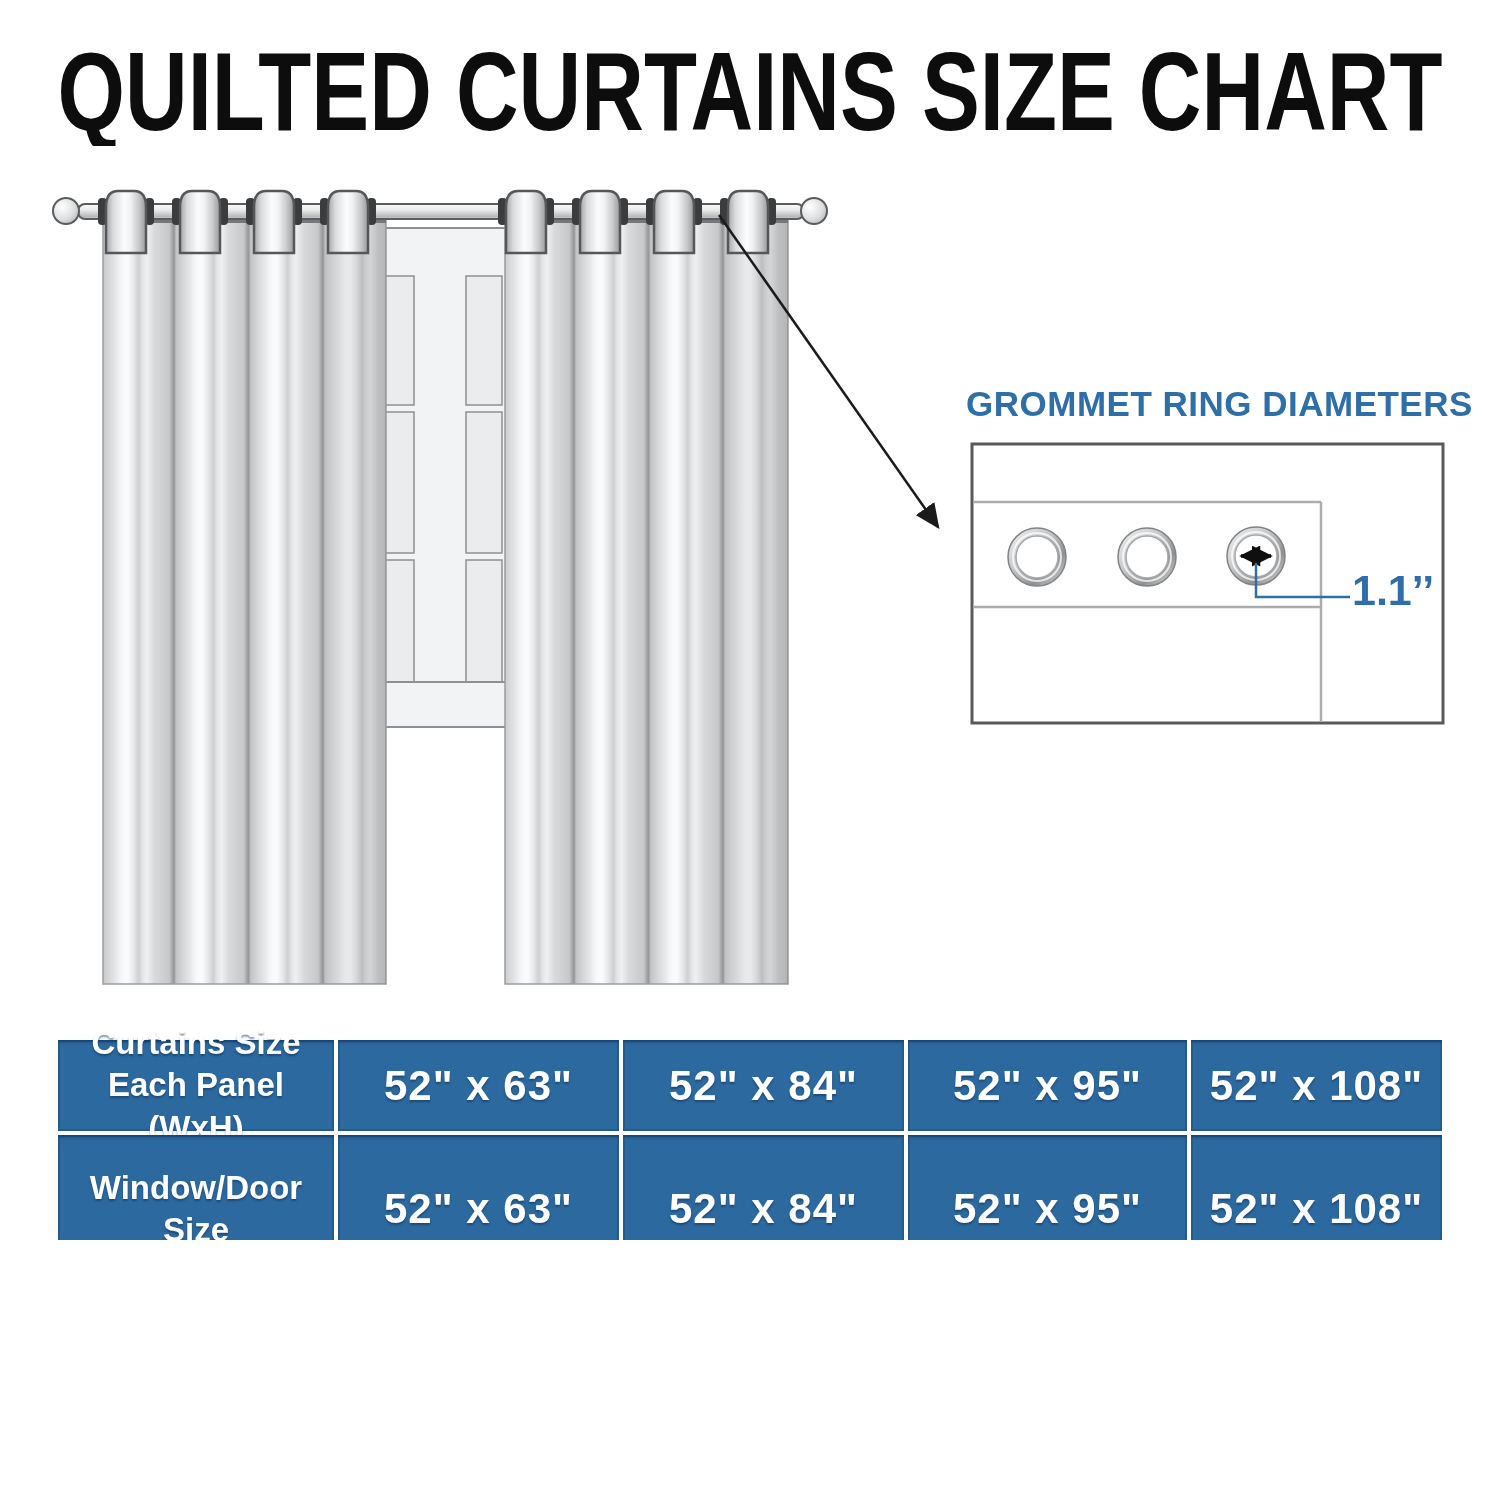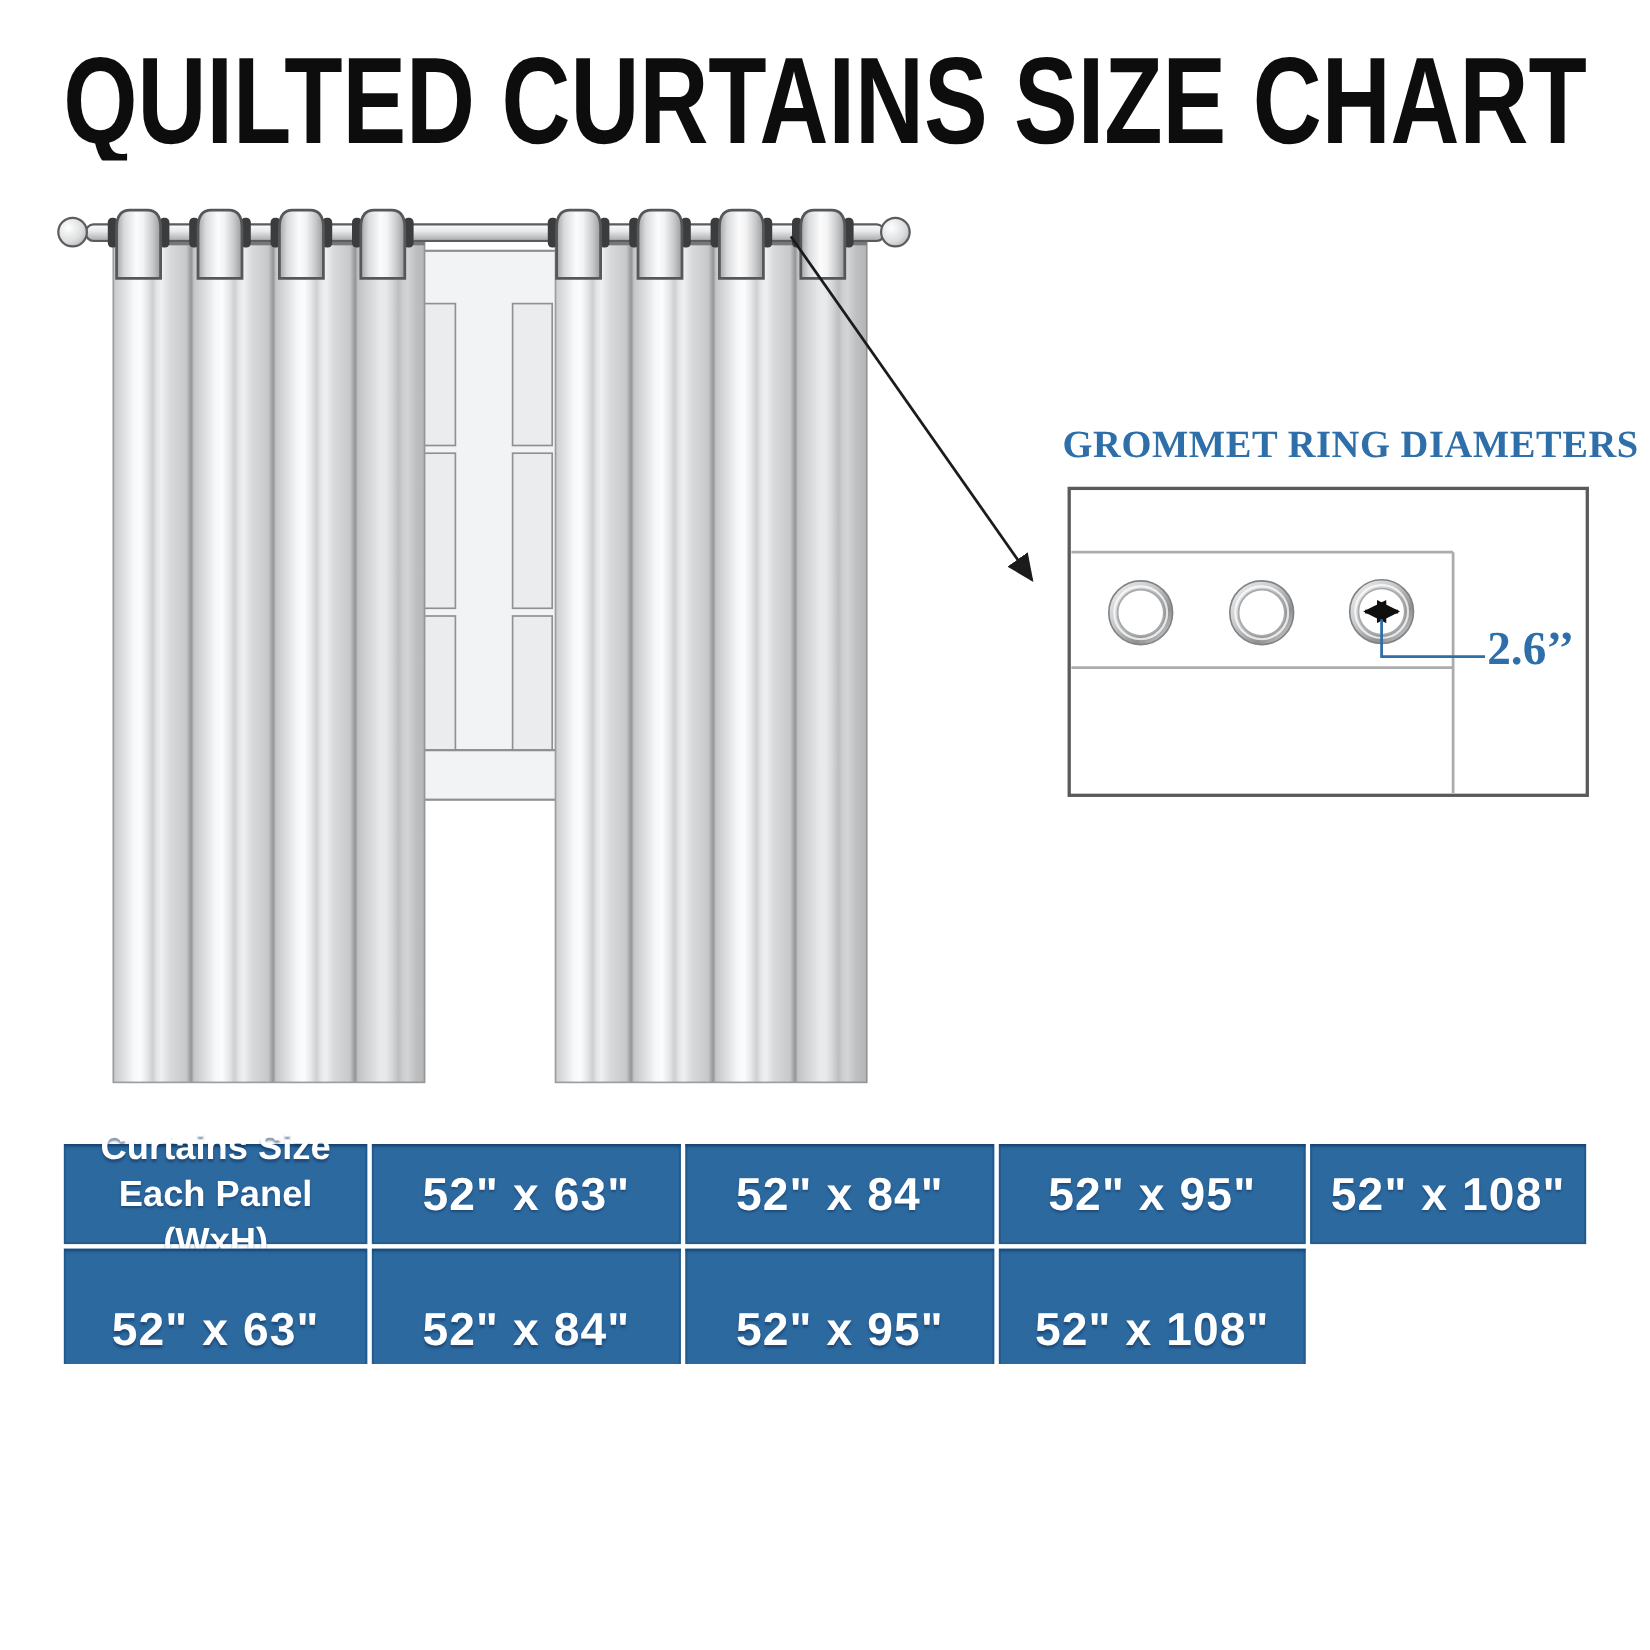--- a/index.html
+++ b/index.html
@@ -1,18 +1,18 @@
 <!DOCTYPE html>
 <html style="--accent-blue: #2e6fa9; --table-blue: #2c699f; --title-black: #0d0d0d;"><head>
 <meta charset="utf-8">
 <style>
   html,body{margin:0;padding:0;background:#fff;}
   .page{position:relative;width:1500px;height:1240px;background:#fff;overflow:hidden;
         font-family:"Liberation Sans",sans-serif;}
-  .abs{position:absolute;font-family:Liberation Serif, serif;}
+  .abs{position:absolute;}
 
   
   .title-svg{position:absolute;left:55px;top:36px;width:1390px;height:110px;}
   .main-title{font-family:"Liberation Sans",sans-serif;font-weight:700;font-size:112px;fill:var(--title-black);}
 
   
   .illus-svg{position:absolute;left:0;top:0;width:1500px;height:1040px;}
 
   
   .callout-title{left:966px;top:384px;width:480px;text-align:center;
@@ -192,33 +192,38 @@
         <circle cx="1256" cy="556" r="29" fill="url(#ringGrad)" stroke="#808284" stroke-width="1.5"></circle>
         <circle cx="1256" cy="556" r="24" fill="none" stroke="#ffffff" stroke-opacity="0.75" stroke-width="2"></circle>
         <circle cx="1256" cy="556" r="21" fill="#ffffff" stroke="#a7a9ab" stroke-width="1.5"></circle>
         <line class="dim-arrow" x1="1241" y1="556" x2="1271" y2="556" marker-start="url(#headSrev)" marker-end="url(#headS)"></line>
       </g>
       <polyline class="leader" points="1256,563 1256,597 1350,597"></polyline>
     </g>
   </svg>
 
   <div class="abs callout-title">GROMMET RING DIAMETERS</div>
-  <div class="abs measure-label">2.6’’</div>
+  <div class="abs measure-label">1.1’’</div>
 
   <div class="size-table">
 
     <div class="cell label-cell t-shadow">
       <span>Curtains Size</span>
       <span>Each Panel</span>
       <span>(WxH)</span>
     </div>
     <div class="cell value-cell t-shadow">52" x 63"</div>
     <div class="cell value-cell t-shadow">52" x 84"</div>
     <div class="cell value-cell t-shadow">52" x 95"</div>
     <div class="cell value-cell t-shadow">52" x 108"</div>
 
+    <div class="cell label-cell t-shadow">
+      <span>Window/Door</span>
+      <span>Size</span>
+      <span></span>
+    </div>
     <div class="cell value-cell t-shadow">52" x 63"</div>
     <div class="cell value-cell t-shadow">52" x 84"</div>
     <div class="cell value-cell t-shadow">52" x 95"</div>
     <div class="cell value-cell t-shadow">52" x 108"</div>
   </div>
 
 </div>
 
 </body></html>

